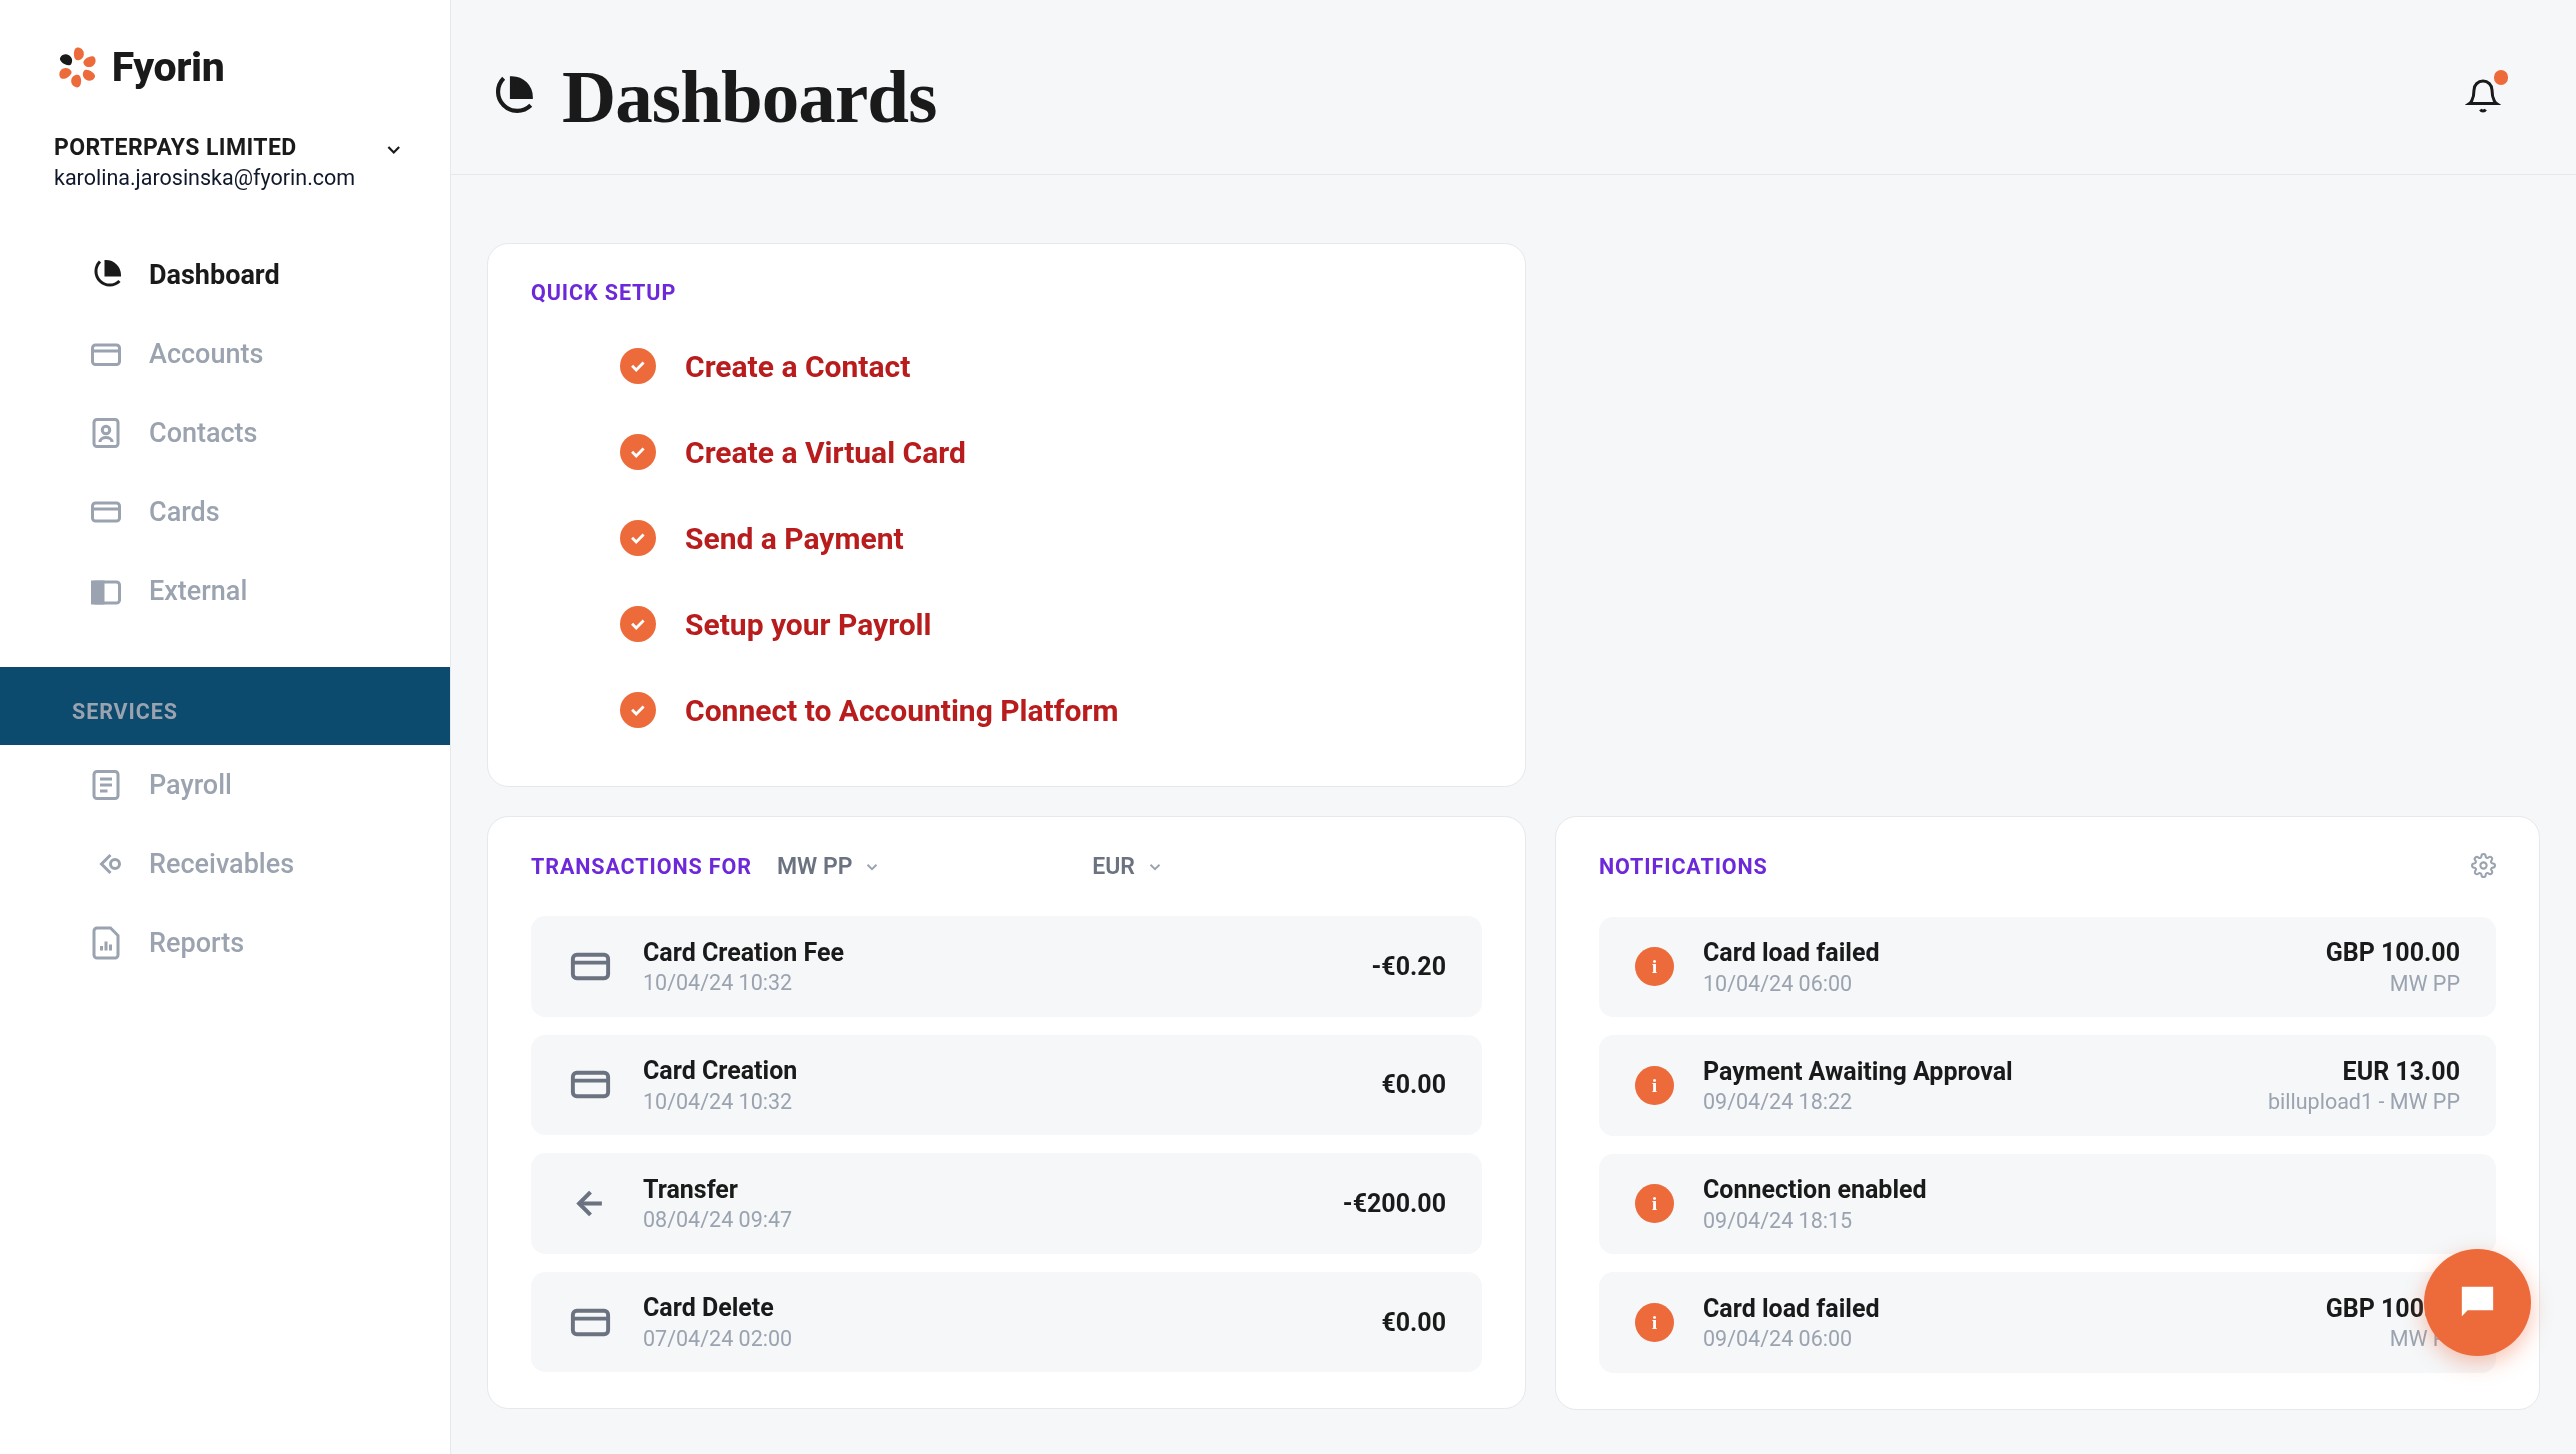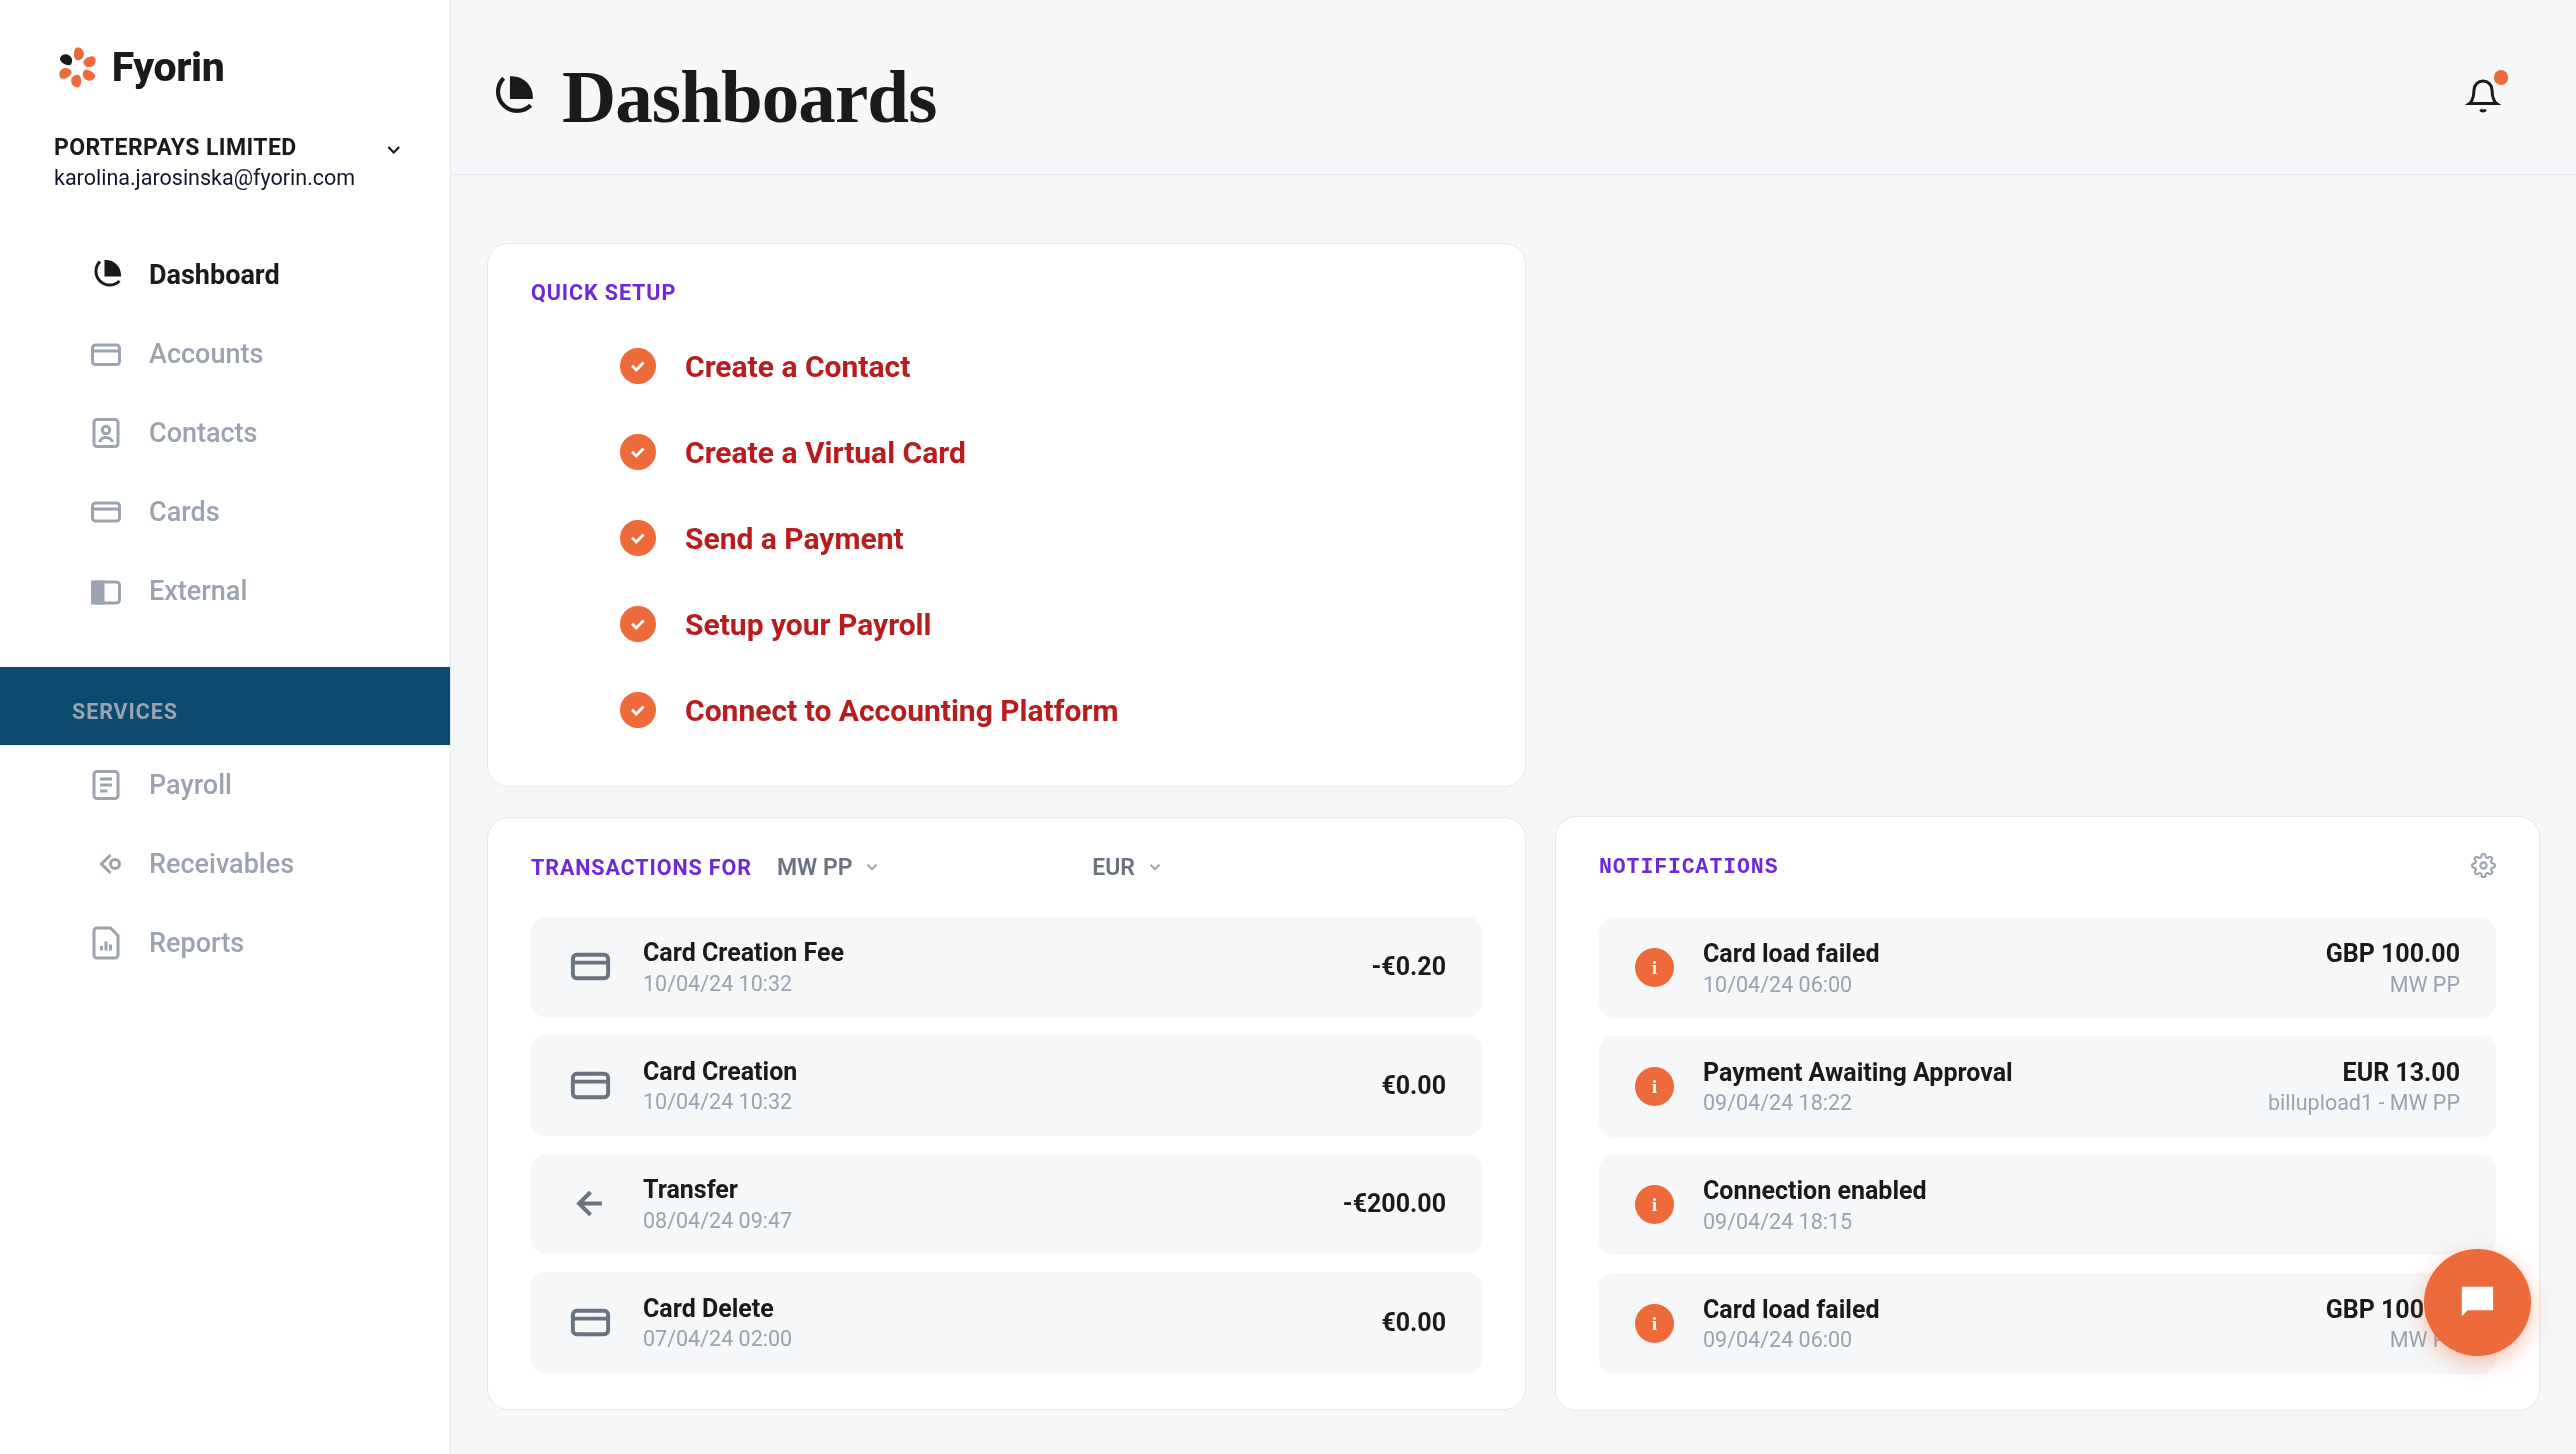--- a/index.html
+++ b/index.html
@@ -274,21 +274,20 @@
     }
     .item-meta {
       font-size: 21.5px;
       color: #9aa3af;
       margin-top: 3.6px;
     }
     .notif-header {
       display: flex;
       justify-content: space-between;
       align-items: center;
-      font-family: Liberation Mono, monospace;
     }
     .gear {
       cursor: pointer;
     }
     .info-circle {
       width: 39px;
       height: 39px;
       border-radius: 50%;
       background: #ed6a3b;
       display: flex;

